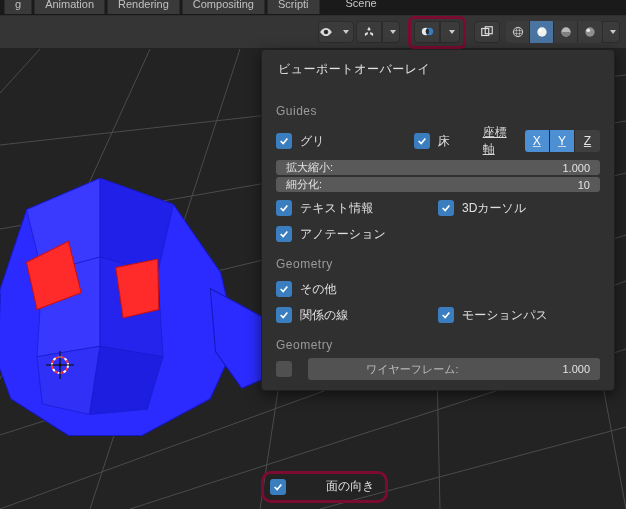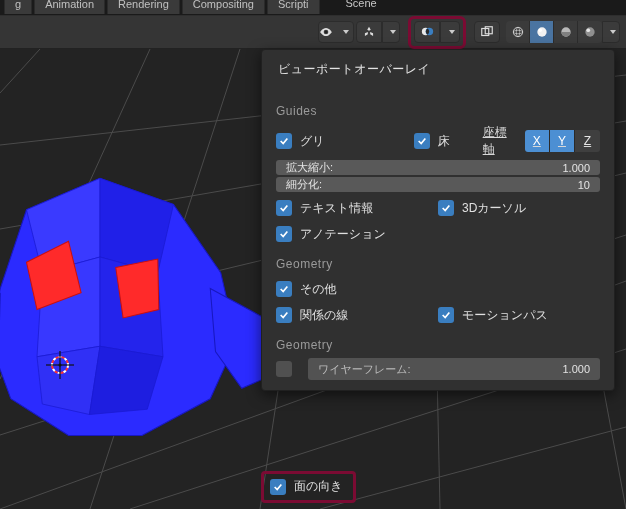--- a/index.html
+++ b/index.html
@@ -207,32 +207,33 @@
   .num-field .v{margin-left:auto;color:#e4e4e4;}
 
   .slider-row{
     display:flex;align-items:center;margin-top:2px;margin-bottom:4px;gap:8px;
   }
   .slider-track{
     flex:1;height:22px;
     background:#525252;border-radius:3px;
     display:flex;align-items:center;padding:0 10px;
   }
-  .slider-track .k{color:#bcbcbc;font-size:11px;}
+  .slider-track .k{color:#bcbcbc;font-size:11px;margin-left:48px;}
   .slider-track .v{margin-left:auto;color:#e2e2e2;font-size:11px;}
 
   
   .face-orient-wrap{
     position:absolute;
     left:261px; top:471px;
     border:3px solid var(--highlight-border);
-    border-radius:4px;
+    border-radius:10px;
     padding:4px 10px 5px 6px;
     display:flex;align-items:center;
     background:transparent;
+    gap:32px;
   }
 </style>
 </head>
 <body>
 
 <div class="tabstrip">
   <div class="tab">g</div>
   <div class="tab">Animation</div>
   <div class="tab">Rendering</div>
   <div class="tab">Compositing</div>

